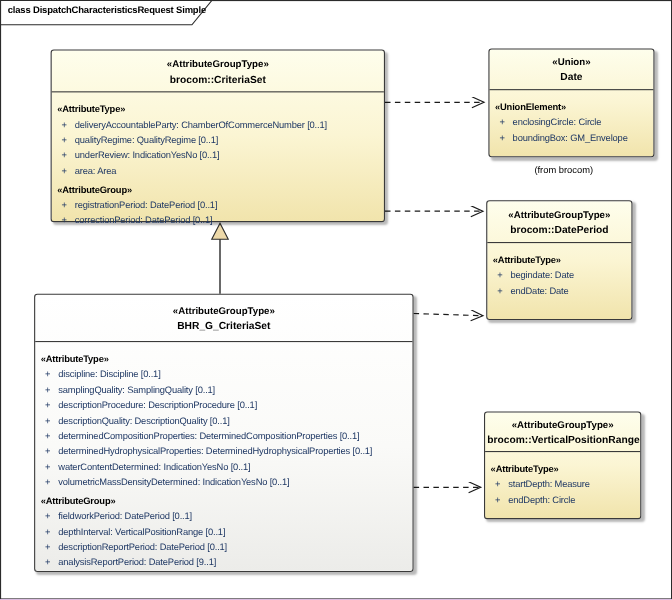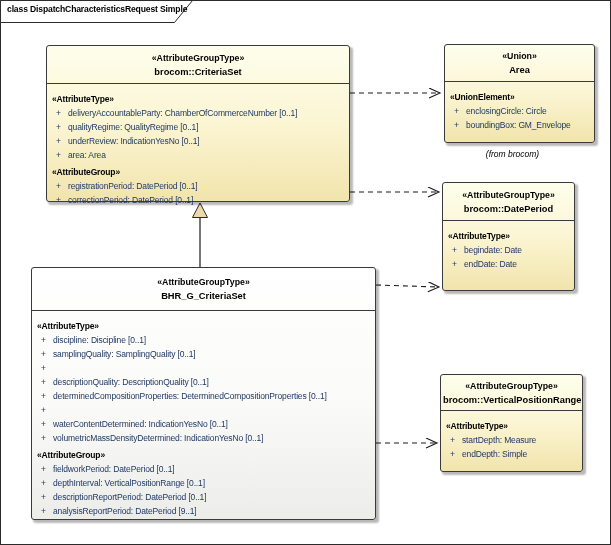--- a/index.html
+++ b/index.html
@@ -47,21 +47,21 @@
   .pos-area .uml-header { height:37px; }
   .pos-dateperiod  { left:442px; top:182px; width:133px; height:109px; }
   .pos-dateperiod .uml-header { height:38px; }
   .pos-bhrg        { left:31px;  top:267px; width:345px; height:253px; }
   .pos-bhrg .uml-header { height:43px; }
   .pos-vpr         { left:440px; top:374px; width:143px; height:98px;  }
   .pos-vpr .uml-header { height:36px; }
 
   .note-from {
     position:absolute; left:443px; top:149px; width:139px; z-index:1;
-    text-align:center; font-size:8.5px; font-style:italic; color:#000;
+    text-align:center; font-size:8.5px; color:#000;
   }
 </style>
 </head>
 <body>
 
 <div id="canvas">
 
   <svg id="wires" width="611" height="545" viewBox="0 0 611 545">
     <defs>
       <marker id="openArrow" markerWidth="14" markerHeight="12" refX="12" refY="5" orient="auto" markerUnits="userSpaceOnUse">
@@ -135,21 +135,21 @@
         <div class="row row-attr">
           <span class="vis">+</span>
           <span class="attr-text">correctionPeriod: DatePeriod [0..1]</span>
         </div>
       </div>
   </div>
 
   <div class="uml-class pos-area">
     <div class="uml-header">
       <div class="stereo">«Union»</div>
-      <div class="cname">Area</div>
+      <div class="cname">Date</div>
     </div>
     <div class="uml-body">
 
     <div class="row row-stereo">
 
           <span class="attr-text">«UnionElement»</span>
         </div>
         <div class="row row-attr">
           <span class="vis">+</span>
           <span class="attr-text">enclosingCircle: Circle</span>
@@ -198,31 +198,33 @@
         <div class="row row-attr">
           <span class="vis">+</span>
           <span class="attr-text">discipline: Discipline [0..1]</span>
         </div>
         <div class="row row-attr">
           <span class="vis">+</span>
           <span class="attr-text">samplingQuality: SamplingQuality [0..1]</span>
         </div>
         <div class="row row-attr">
           <span class="vis">+</span>
+          <span class="attr-text">descriptionProcedure: DescriptionProcedure [0..1]</span>
         </div>
         <div class="row row-attr">
           <span class="vis">+</span>
           <span class="attr-text">descriptionQuality: DescriptionQuality [0..1]</span>
         </div>
         <div class="row row-attr">
           <span class="vis">+</span>
           <span class="attr-text">determinedCompositionProperties: DeterminedCompositionProperties [0..1]</span>
         </div>
         <div class="row row-attr">
           <span class="vis">+</span>
+          <span class="attr-text">determinedHydrophysicalProperties: DeterminedHydrophysicalProperties [0..1]</span>
         </div>
         <div class="row row-attr">
           <span class="vis">+</span>
           <span class="attr-text">waterContentDetermined: IndicationYesNo [0..1]</span>
         </div>
         <div class="row row-attr">
           <span class="vis">+</span>
           <span class="attr-text">volumetricMassDensityDetermined: IndicationYesNo [0..1]</span>
         </div>
         <div class="row row-stereo">
@@ -258,18 +260,18 @@
     <div class="row row-stereo">
 
           <span class="attr-text">«AttributeType»</span>
         </div>
         <div class="row row-attr">
           <span class="vis">+</span>
           <span class="attr-text">startDepth: Measure</span>
         </div>
         <div class="row row-attr">
           <span class="vis">+</span>
-          <span class="attr-text">endDepth: Simple</span>
+          <span class="attr-text">endDepth: Circle</span>
         </div>
       </div>
   </div>
 
 </div>
 
 </body></html>

